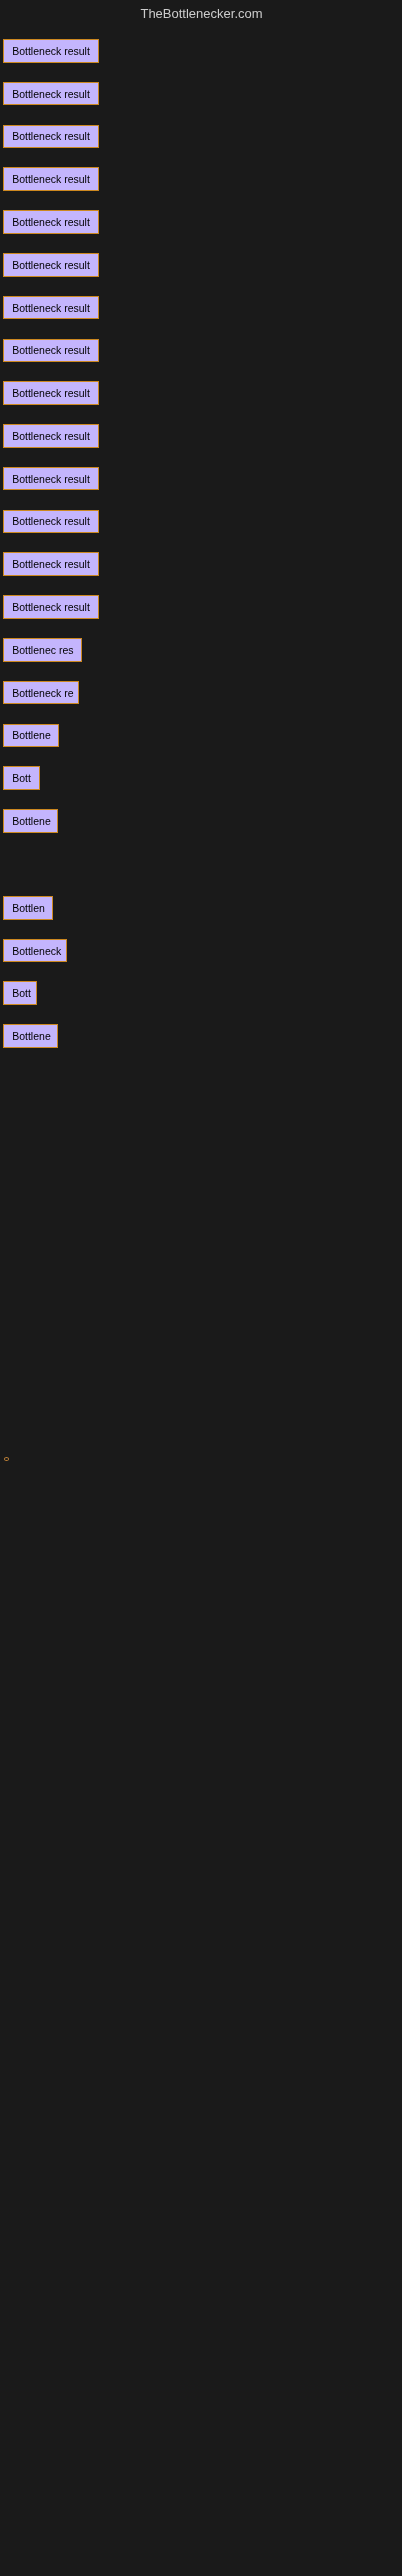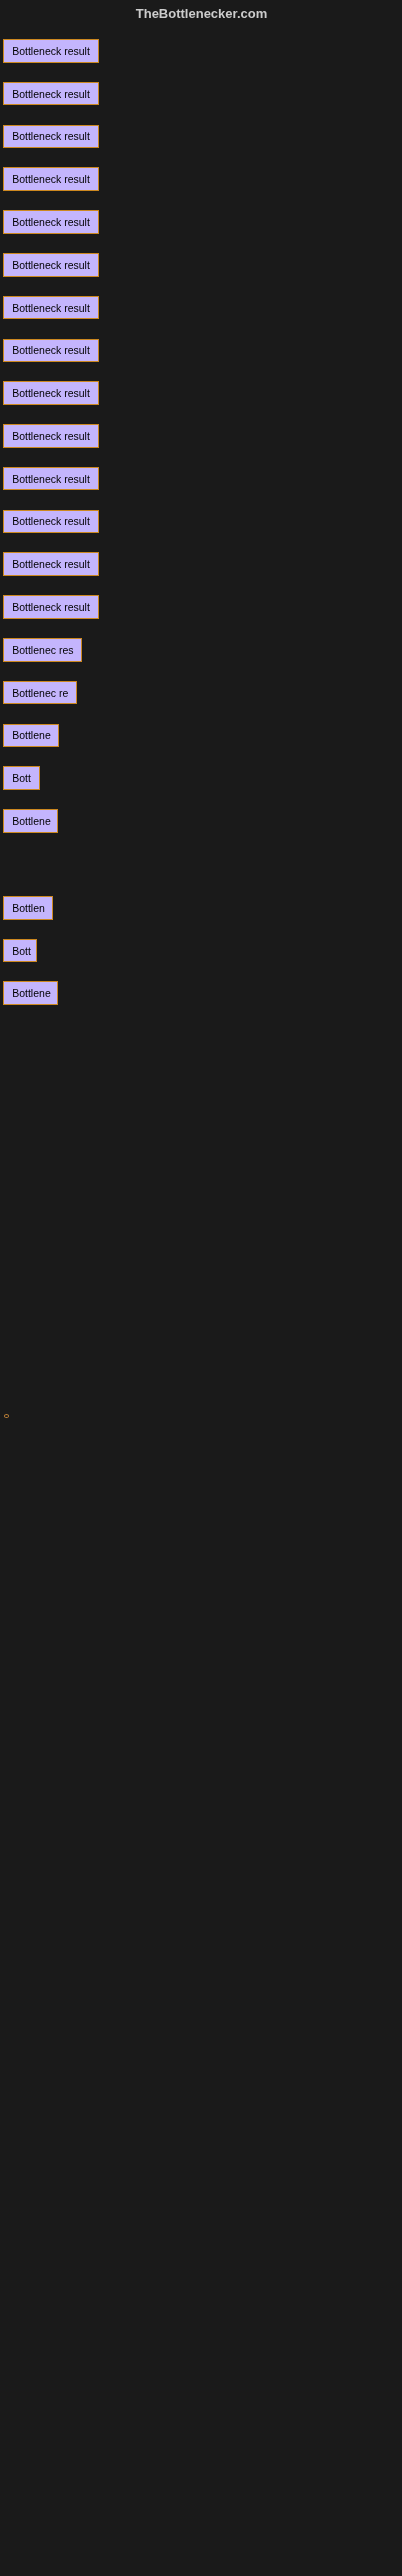--- a/index.html
+++ b/index.html
@@ -13,21 +13,20 @@
       background-color: #1a1a1a;
       font-family: Arial, sans-serif;
       position: relative;
     }
     .site-title {
       text-align: center;
       color: #cccccc;
       font-size: 13px;
       padding: 6.4px 0 9.7px 0;
       background-color: #1a1a1a;
-      font-weight: bold;
     }
     .bottleneck-item {
       margin: 0 0 6.4px 3.2px;
       padding: 4.8px 8px;
       background-color: #c4b5fd;
       color: #000000;
       font-size: 10.5px;
       font-weight: normal;
       display: inline-block;
       border: 0.8px solid #cc8820;
@@ -94,33 +93,36 @@
     <div class="row">
       <div class="bottleneck-item" style="max-width: 105px; overflow: hidden; white-space: nowrap;">Bottleneck result</div>
     </div>
     <div class="row">
       <div class="bottleneck-item" style="max-width: 105px; overflow: hidden; white-space: nowrap;">Bottleneck result</div>
     </div>
     <div class="row">
       <div class="bottleneck-item" style="max-width: 89px; overflow: hidden; white-space: nowrap;">Bottlenec res</div>
     </div>
     <div class="row">
-      <div class="bottleneck-item" style="max-width: 76px; overflow: hidden; white-space: nowrap;">Bottlenec re</div>
+      <div class="bottleneck-item" style="max-width: 76px; overflow: hidden; white-space: nowrap;">Bottleneck re</div>
     </div>
     <div class="row">
       <div class="bottleneck-item" style="max-width: 56px; overflow: hidden; white-space: nowrap;">Bottlene</div>
     </div>
     <div class="row">
       <div class="bottleneck-item" style="max-width: 40px; overflow: hidden; white-space: nowrap;">Bott</div>
     </div>
     <div class="row">
       <div class="bottleneck-item" style="max-width: 55px; overflow: hidden; white-space: nowrap;">Bottlene</div>
     </div>
     <div class="row">
       <div class="bottleneck-item" style="max-width: 50px; overflow: hidden; white-space: nowrap; margin-top: 44px;">Bottlen</div>
+    </div>
+    <div class="row">
+      <div class="bottleneck-item" style="max-width: 64px; overflow: hidden; white-space: nowrap;">Bottleneck</div>
     </div>
     <div class="row">
       <div class="bottleneck-item" style="max-width: 34px; overflow: hidden; white-space: nowrap;">Bott</div>
     </div>
     <div class="row">
       <div class="bottleneck-item" style="max-width: 55px; overflow: hidden; white-space: nowrap;">Bottlene</div>
     </div>
   </div>
 
 <div style="position: relative; height: 644px; background: #1a1a1a;">

